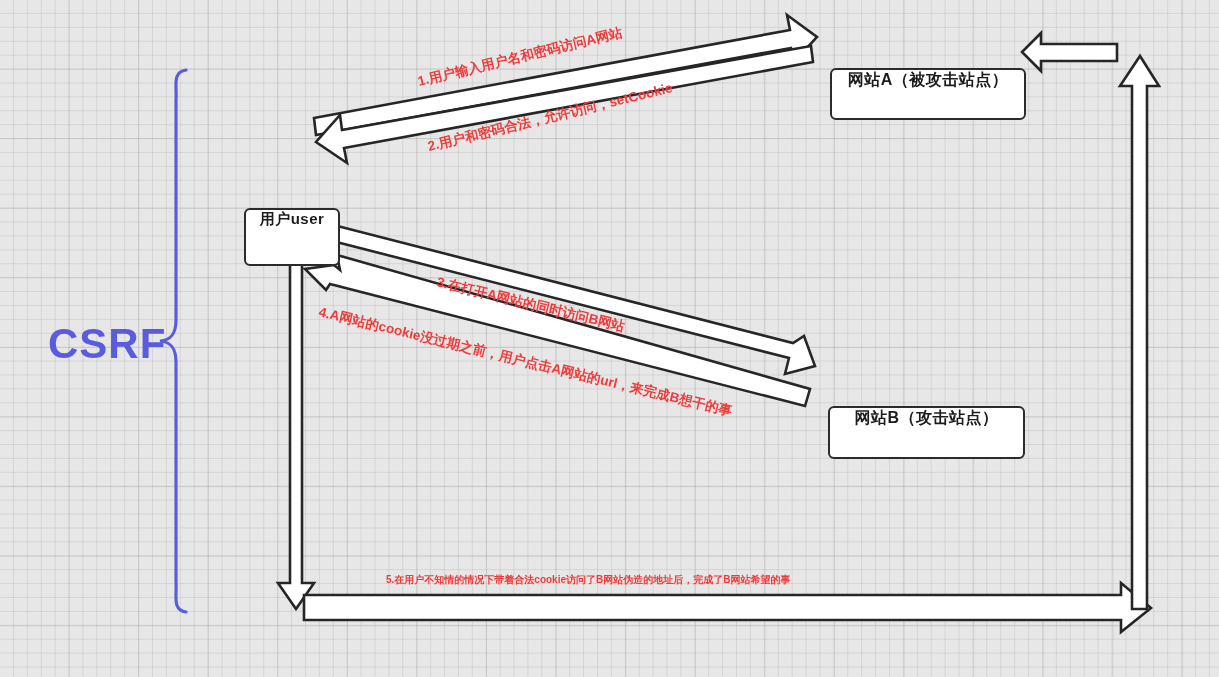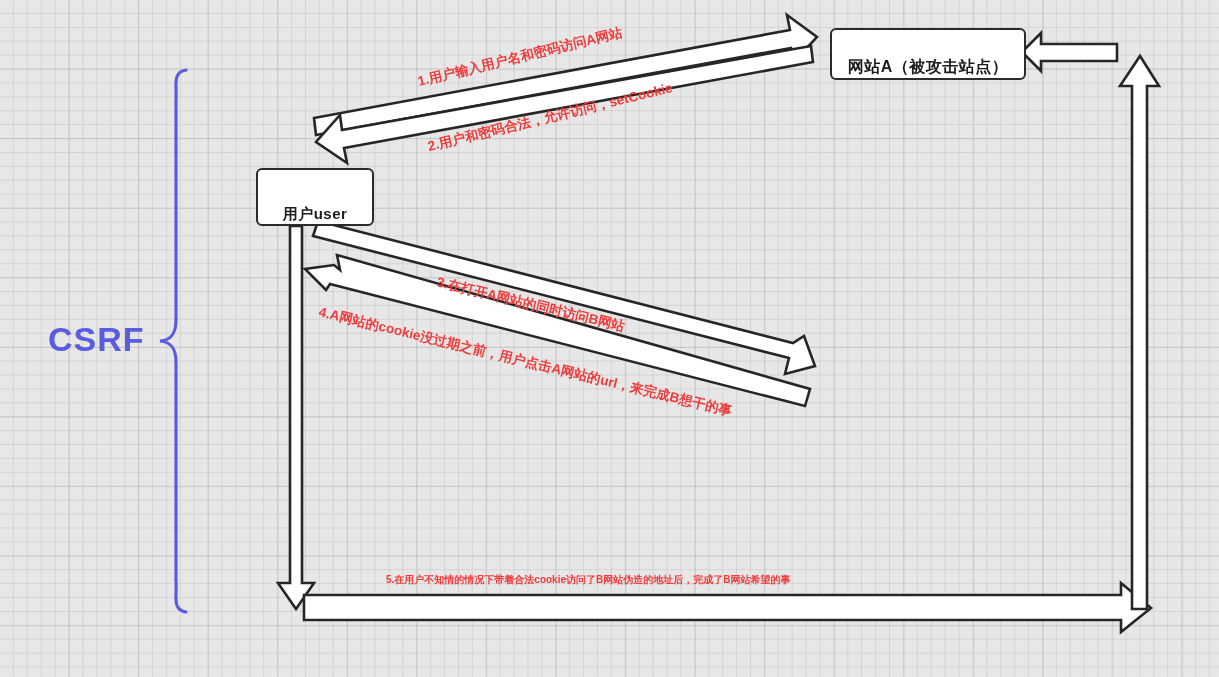--- a/index.html
+++ b/index.html
@@ -32,36 +32,37 @@
     width: 1219px;
     height: 677px;
   }
   .node-box {
     position: absolute;
     box-sizing: border-box;
     background: #ffffff;
     border: 2px solid #2b2b2b;
     border-radius: 6px;
     display: flex;
-    align-items: flex-end;
+    align-items: flex-start;
     justify-content: center;
     color: #1c1c1c;
     font-weight: bold;
     letter-spacing: 0.5px;
+    margin-top: 40px;
   }
   #node-site-a {
     left: 830px; top: 28px; width: 196px; height: 52px;
     font-size: 16px;
   }
   #node-site-b {
     left: 828px; top: 366px; width: 197px; height: 53px;
     font-size: 16px;
   }
   #node-user {
-    left: 256px; top: 168px; width: 118px; height: 58px;
+    left: 244px; top: 168px; width: 96px; height: 58px;
     font-size: 15px;
   }
   .arrow-label {
     position: absolute;
     color: #ef3b3b;
     font-weight: bold;
     white-space: nowrap;
     transform-origin: left center;
     pointer-events: none;
   }
@@ -86,21 +87,21 @@
     transform: rotate(13.6deg);
   }
   #label-5 {
     left: 386px; top: 573px;
     font-size: 10px;
   }
   #csrf-label {
     position: absolute;
     left: 48px; top: 320px;
     color: #5a5ce0;
-    font-size: 34px;
+    font-size: 42px;
     font-weight: bold;
     letter-spacing: 1px;
   }
 </style>
 </head>
 <body>
 
 <div id="canvas">
 
   <svg id="svg-layer" viewBox="0 0 1219 677" xmlns="http://www.w3.org/2000/svg">
@@ -202,20 +203,23 @@
                L 1041 61
                L 1117 61
                Z" fill="#ffffff" stroke="#262626" stroke-width="2.6" stroke-linejoin="miter"></path>
     </g>
   </svg>
 
   <div class="node-box" id="node-site-a">
     <span>网站A（被攻击站点）</span>
   </div>
 
+  <div class="node-box" id="node-site-b">
+    <span>网站B（攻击站点）</span>
+  </div>
 
   <div class="node-box" id="node-user">
     <span>用户user</span>
   </div>
 
   <div class="arrow-label" id="label-1">1.用户输入用户名和密码访问A网站</div>
 
   <div class="arrow-label" id="label-2">2.用户和密码合法，允许访问，setCookie</div>
 
   <div class="arrow-label" id="label-3">3.在打开A网站的同时访问B网站</div>

